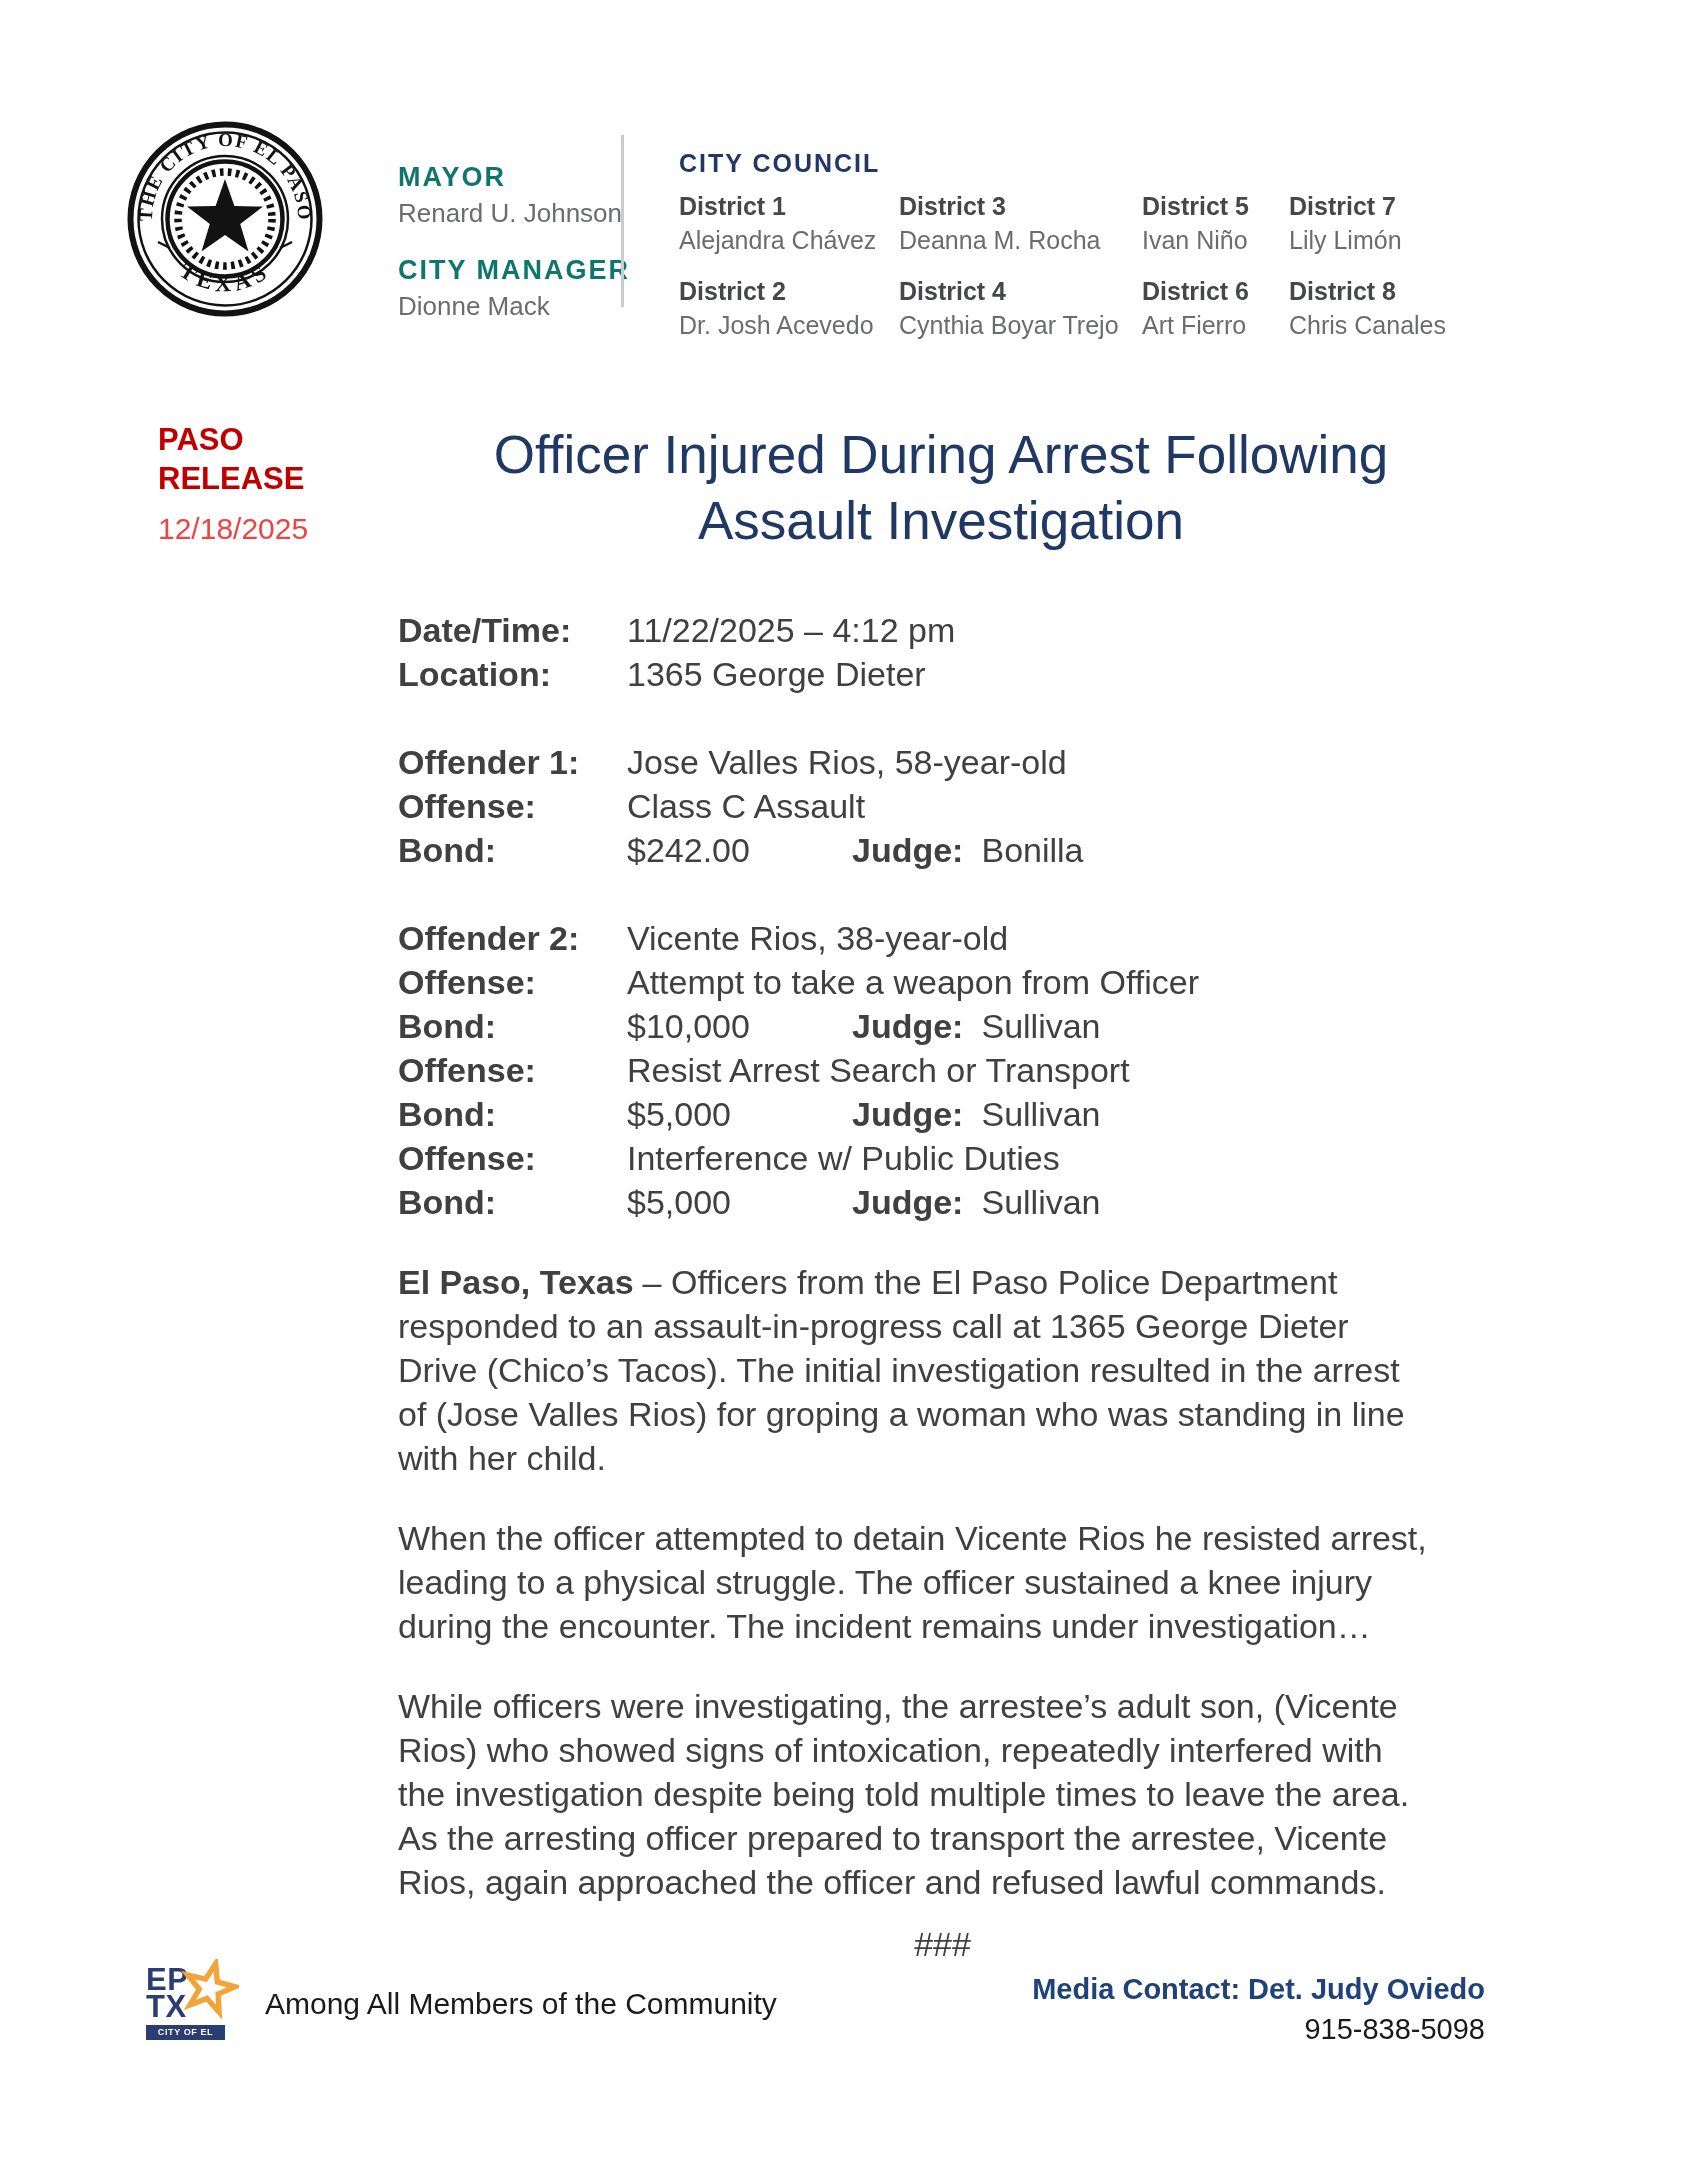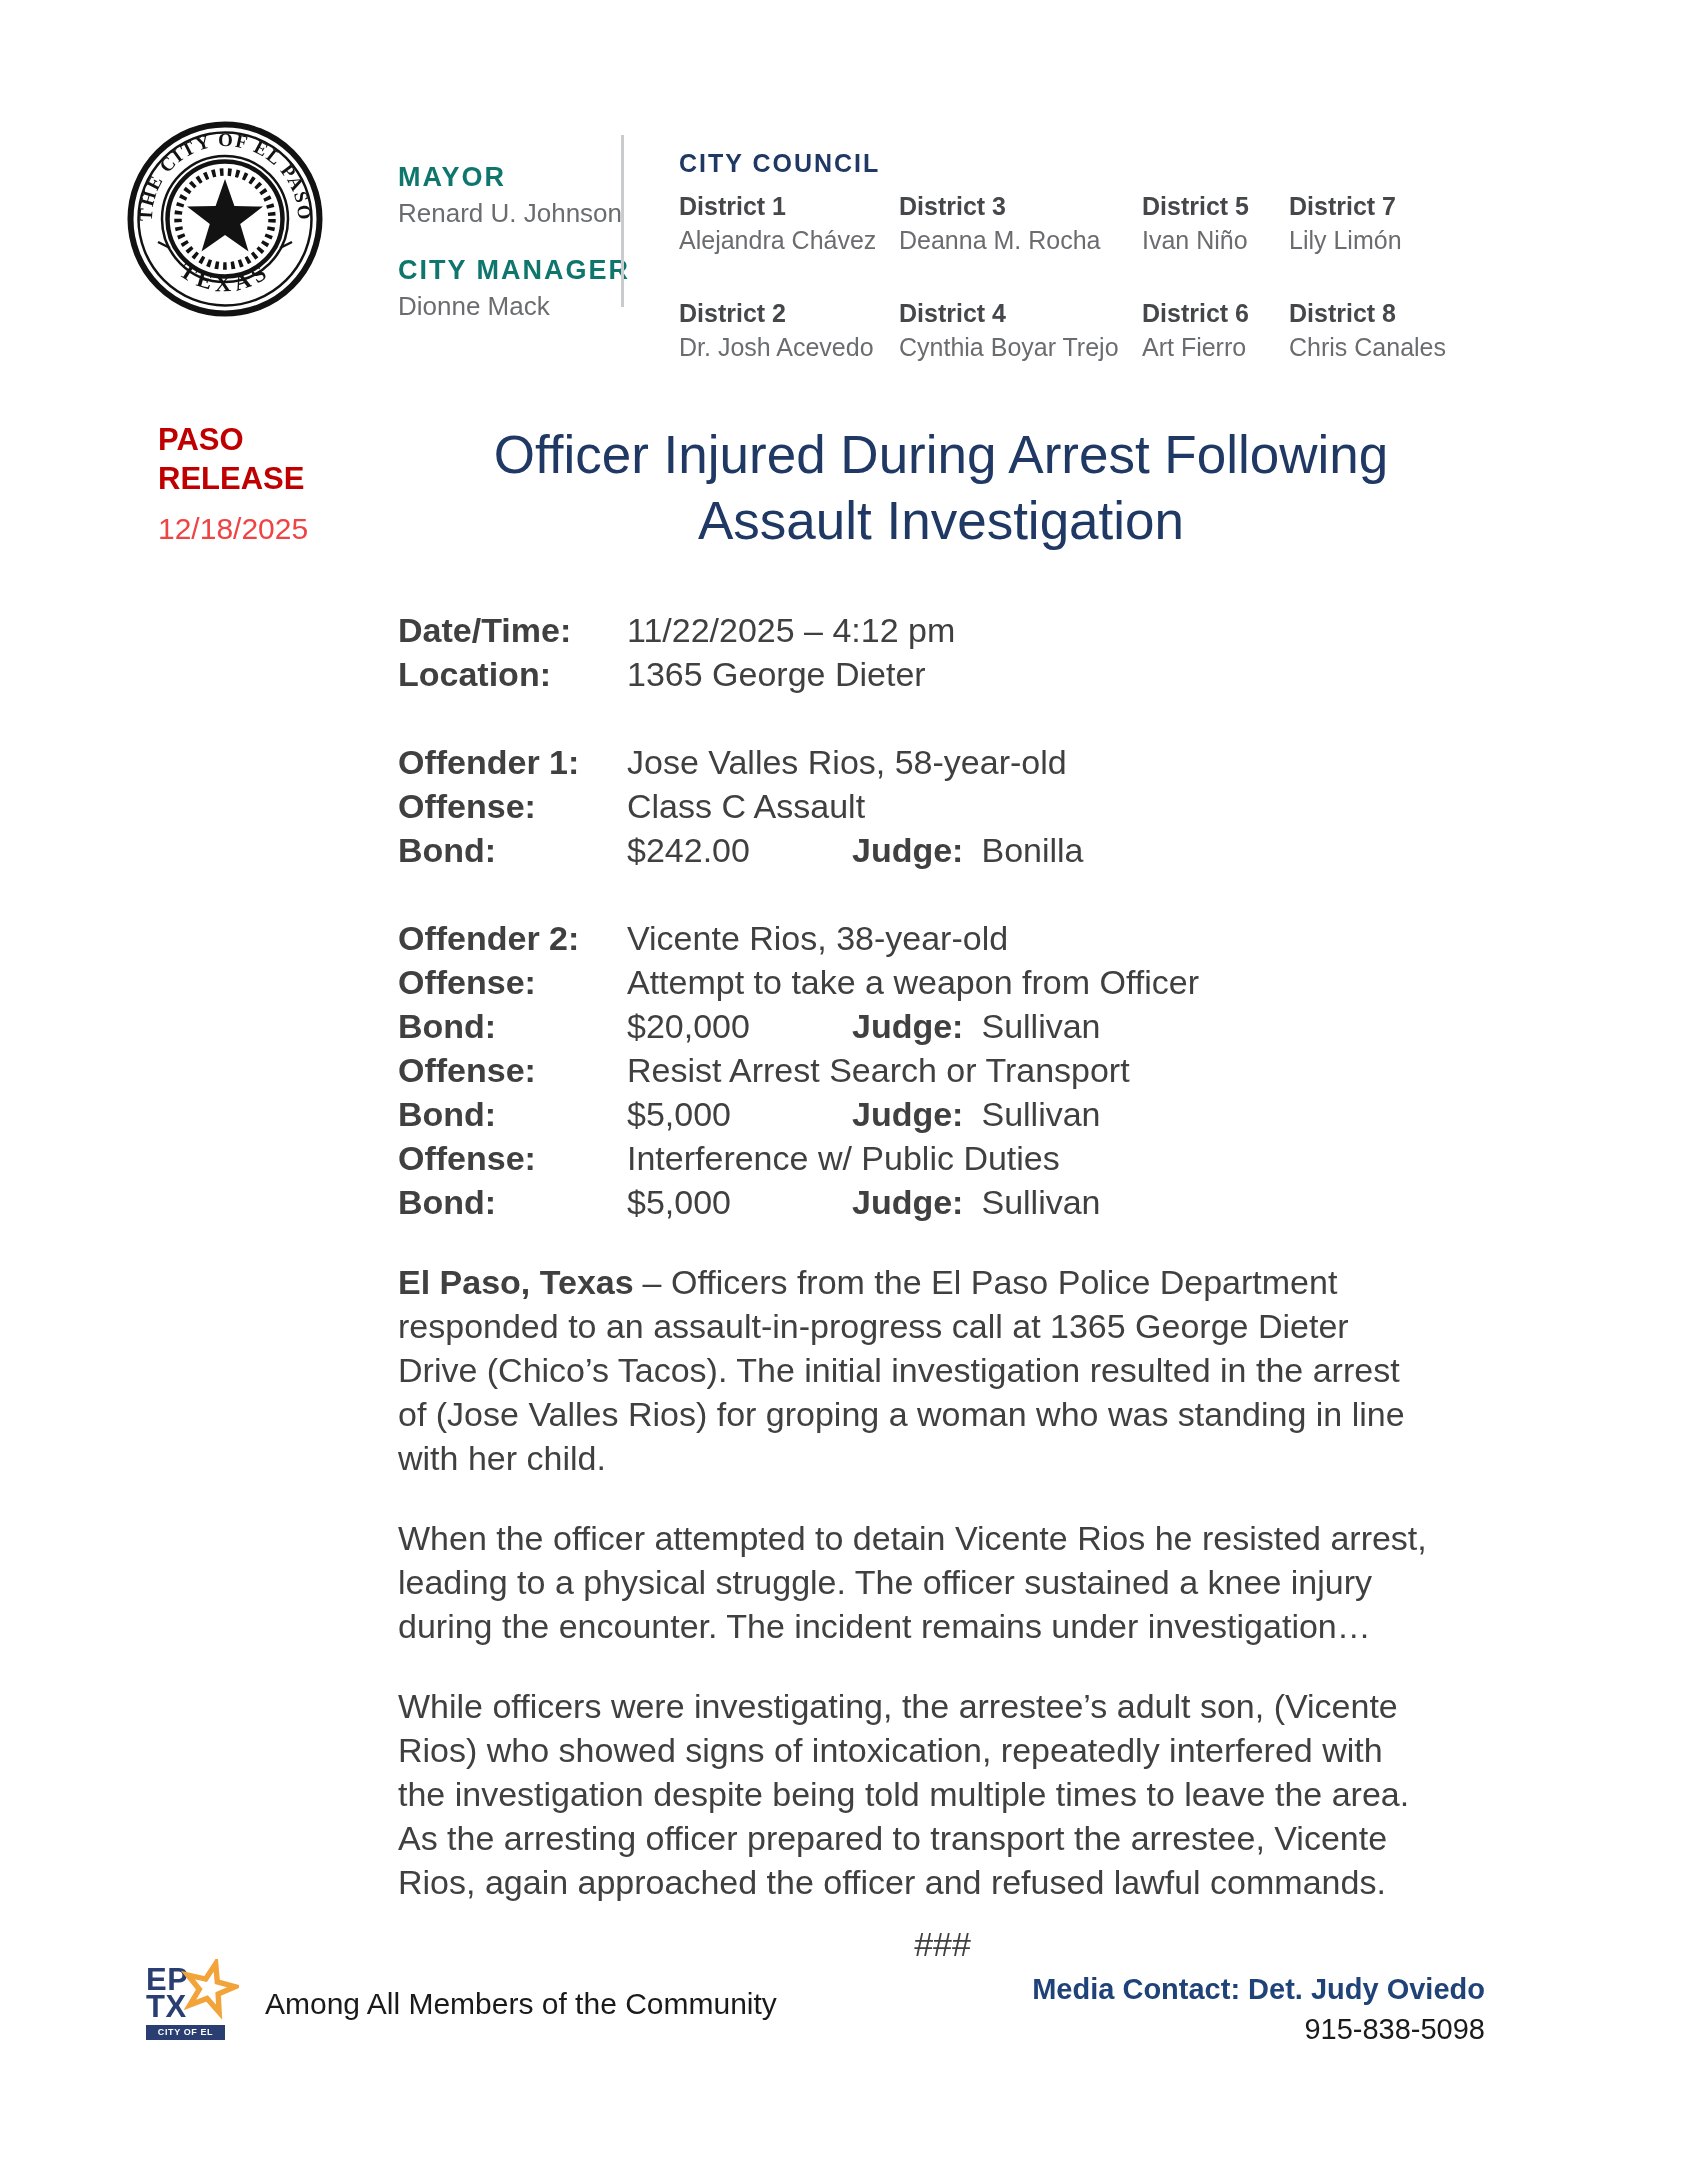--- a/index.html
+++ b/index.html
@@ -9,21 +9,21 @@
   
   .seal{position:absolute;left:125px;top:119px;width:200px;height:200px;}
   .exec{position:absolute;left:398px;top:162px;}
   .exec-group{margin-bottom:26px;}
   .exec-label{font-size:27px;font-weight:bold;color:#0f766e;letter-spacing:2px;}
   .exec-name{font-size:26px;color:#6B6C6F;margin-top:5px;}
   .hdr-divider{position:absolute;left:621px;top:135px;width:3px;height:172px;background:#C9CBCE;}
   .council{position:absolute;left:679px;top:149px;}
   .council-label{font-size:25px;font-weight:bold;color:#1F3864;letter-spacing:2px;margin-bottom:14px;}
   .council-grid{display:grid;grid-auto-flow:column;grid-template-rows:auto auto;
-                grid-template-columns:220px 243px 147px auto;row-gap:44px;}
+                grid-template-columns:220px 243px 147px auto;row-gap:22px;}
   .district{font-size:25px;font-weight:bold;color:#45474B;margin-bottom:5px;}
   .member{font-size:25px;color:#6B6C6F;}
 
   
   .kicker{position:absolute;left:158px;top:420px;color:#C00000;font-weight:bold;
           font-size:31px;line-height:39px;}
   .release-date{position:absolute;left:158px;top:512px;color:#ef4444;font-size:30px;}
   .title{position:absolute;left:327px;top:422px;width:1228px;text-align:center;color:#1F3864;
          font-size:53px;line-height:66px;white-space:pre-line;}
 
@@ -157,21 +157,21 @@
       <span class="lbl">Bond:</span><span class="val">$242.00</span><span class="judge-lbl">Judge:</span><span class="judge-name">Bonilla</span>
     </div>
 
     <div class="row gap">
       <span class="lbl">Offender 2:</span><span class="val">Vicente Rios, 38-year-old</span>
     </div>
     <div class="row">
       <span class="lbl">Offense:</span><span class="val">Attempt to take a weapon from Officer</span>
     </div>
     <div class="row has-judge">
-      <span class="lbl">Bond:</span><span class="val">$20,000</span><span class="judge-lbl">Judge:</span><span class="judge-name">Sullivan</span>
+      <span class="lbl">Bond:</span><span class="val">$10,000</span><span class="judge-lbl">Judge:</span><span class="judge-name">Sullivan</span>
     </div>
     <div class="row">
       <span class="lbl">Offense:</span><span class="val">Resist Arrest Search or Transport</span>
     </div>
     <div class="row has-judge">
       <span class="lbl">Bond:</span><span class="val">$5,000</span><span class="judge-lbl">Judge:</span><span class="judge-name">Sullivan</span>
     </div>
     <div class="row">
       <span class="lbl">Offense:</span><span class="val">Interference w/ Public Duties</span>
     </div>

